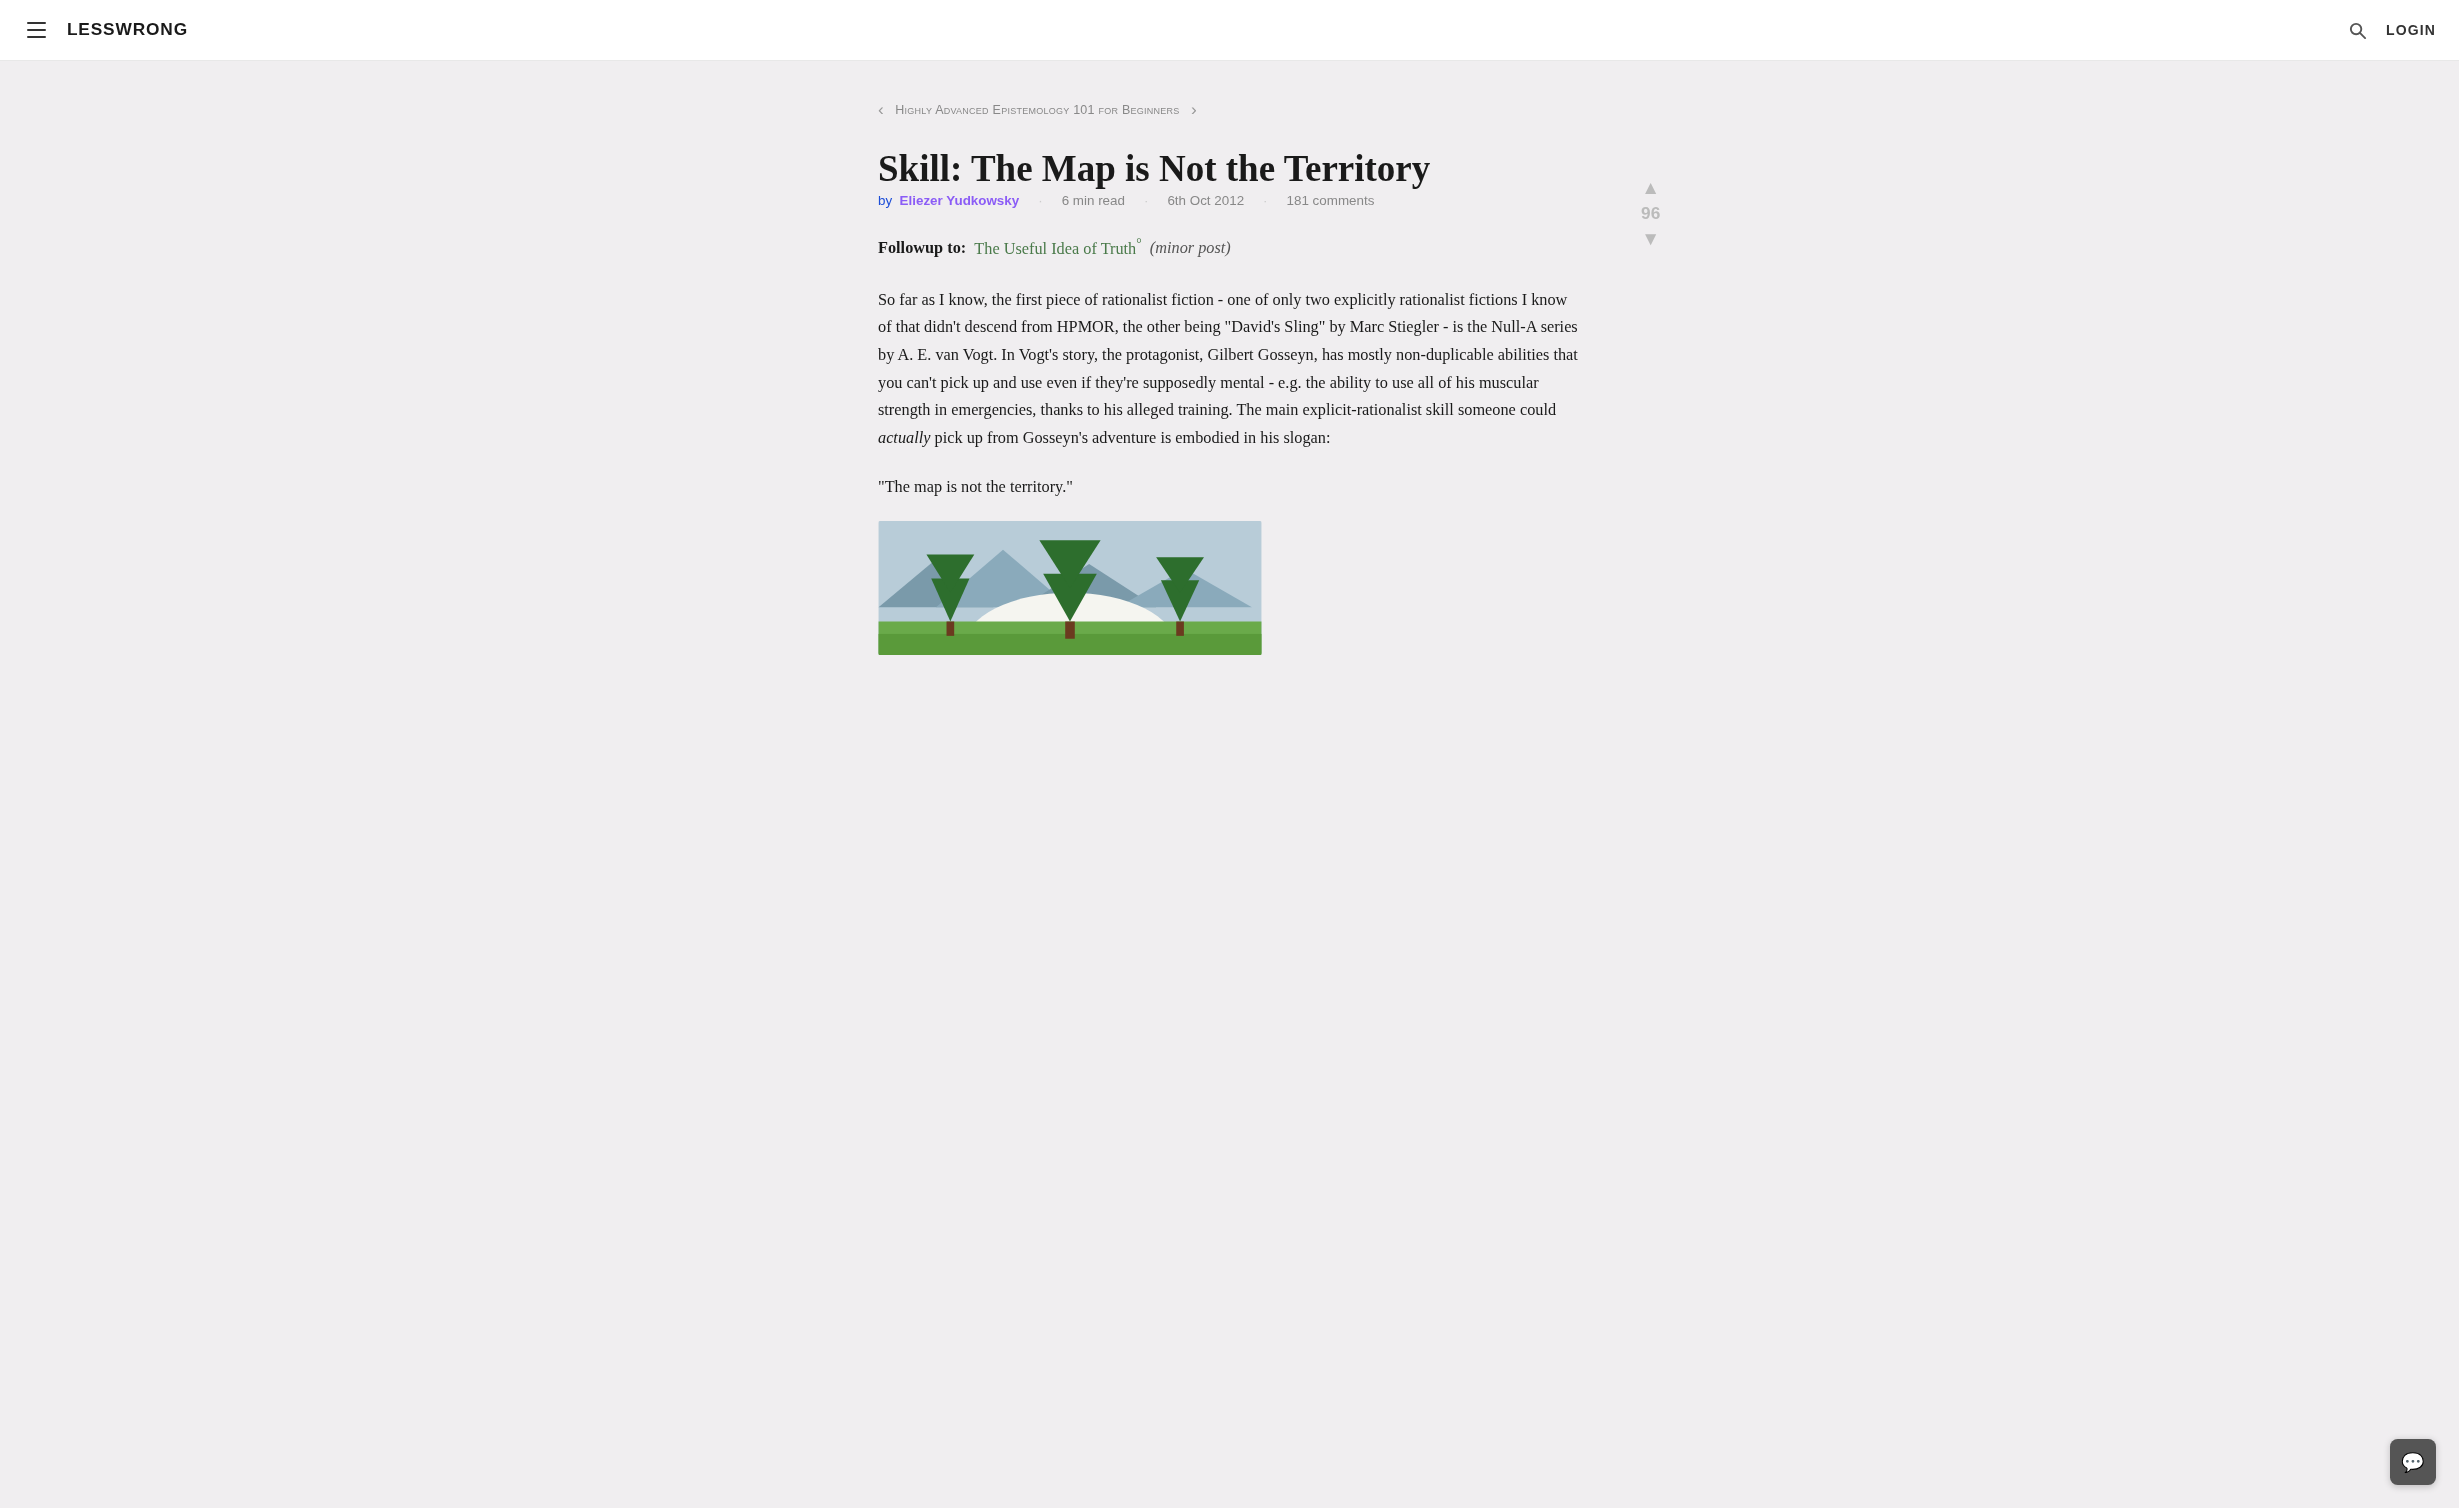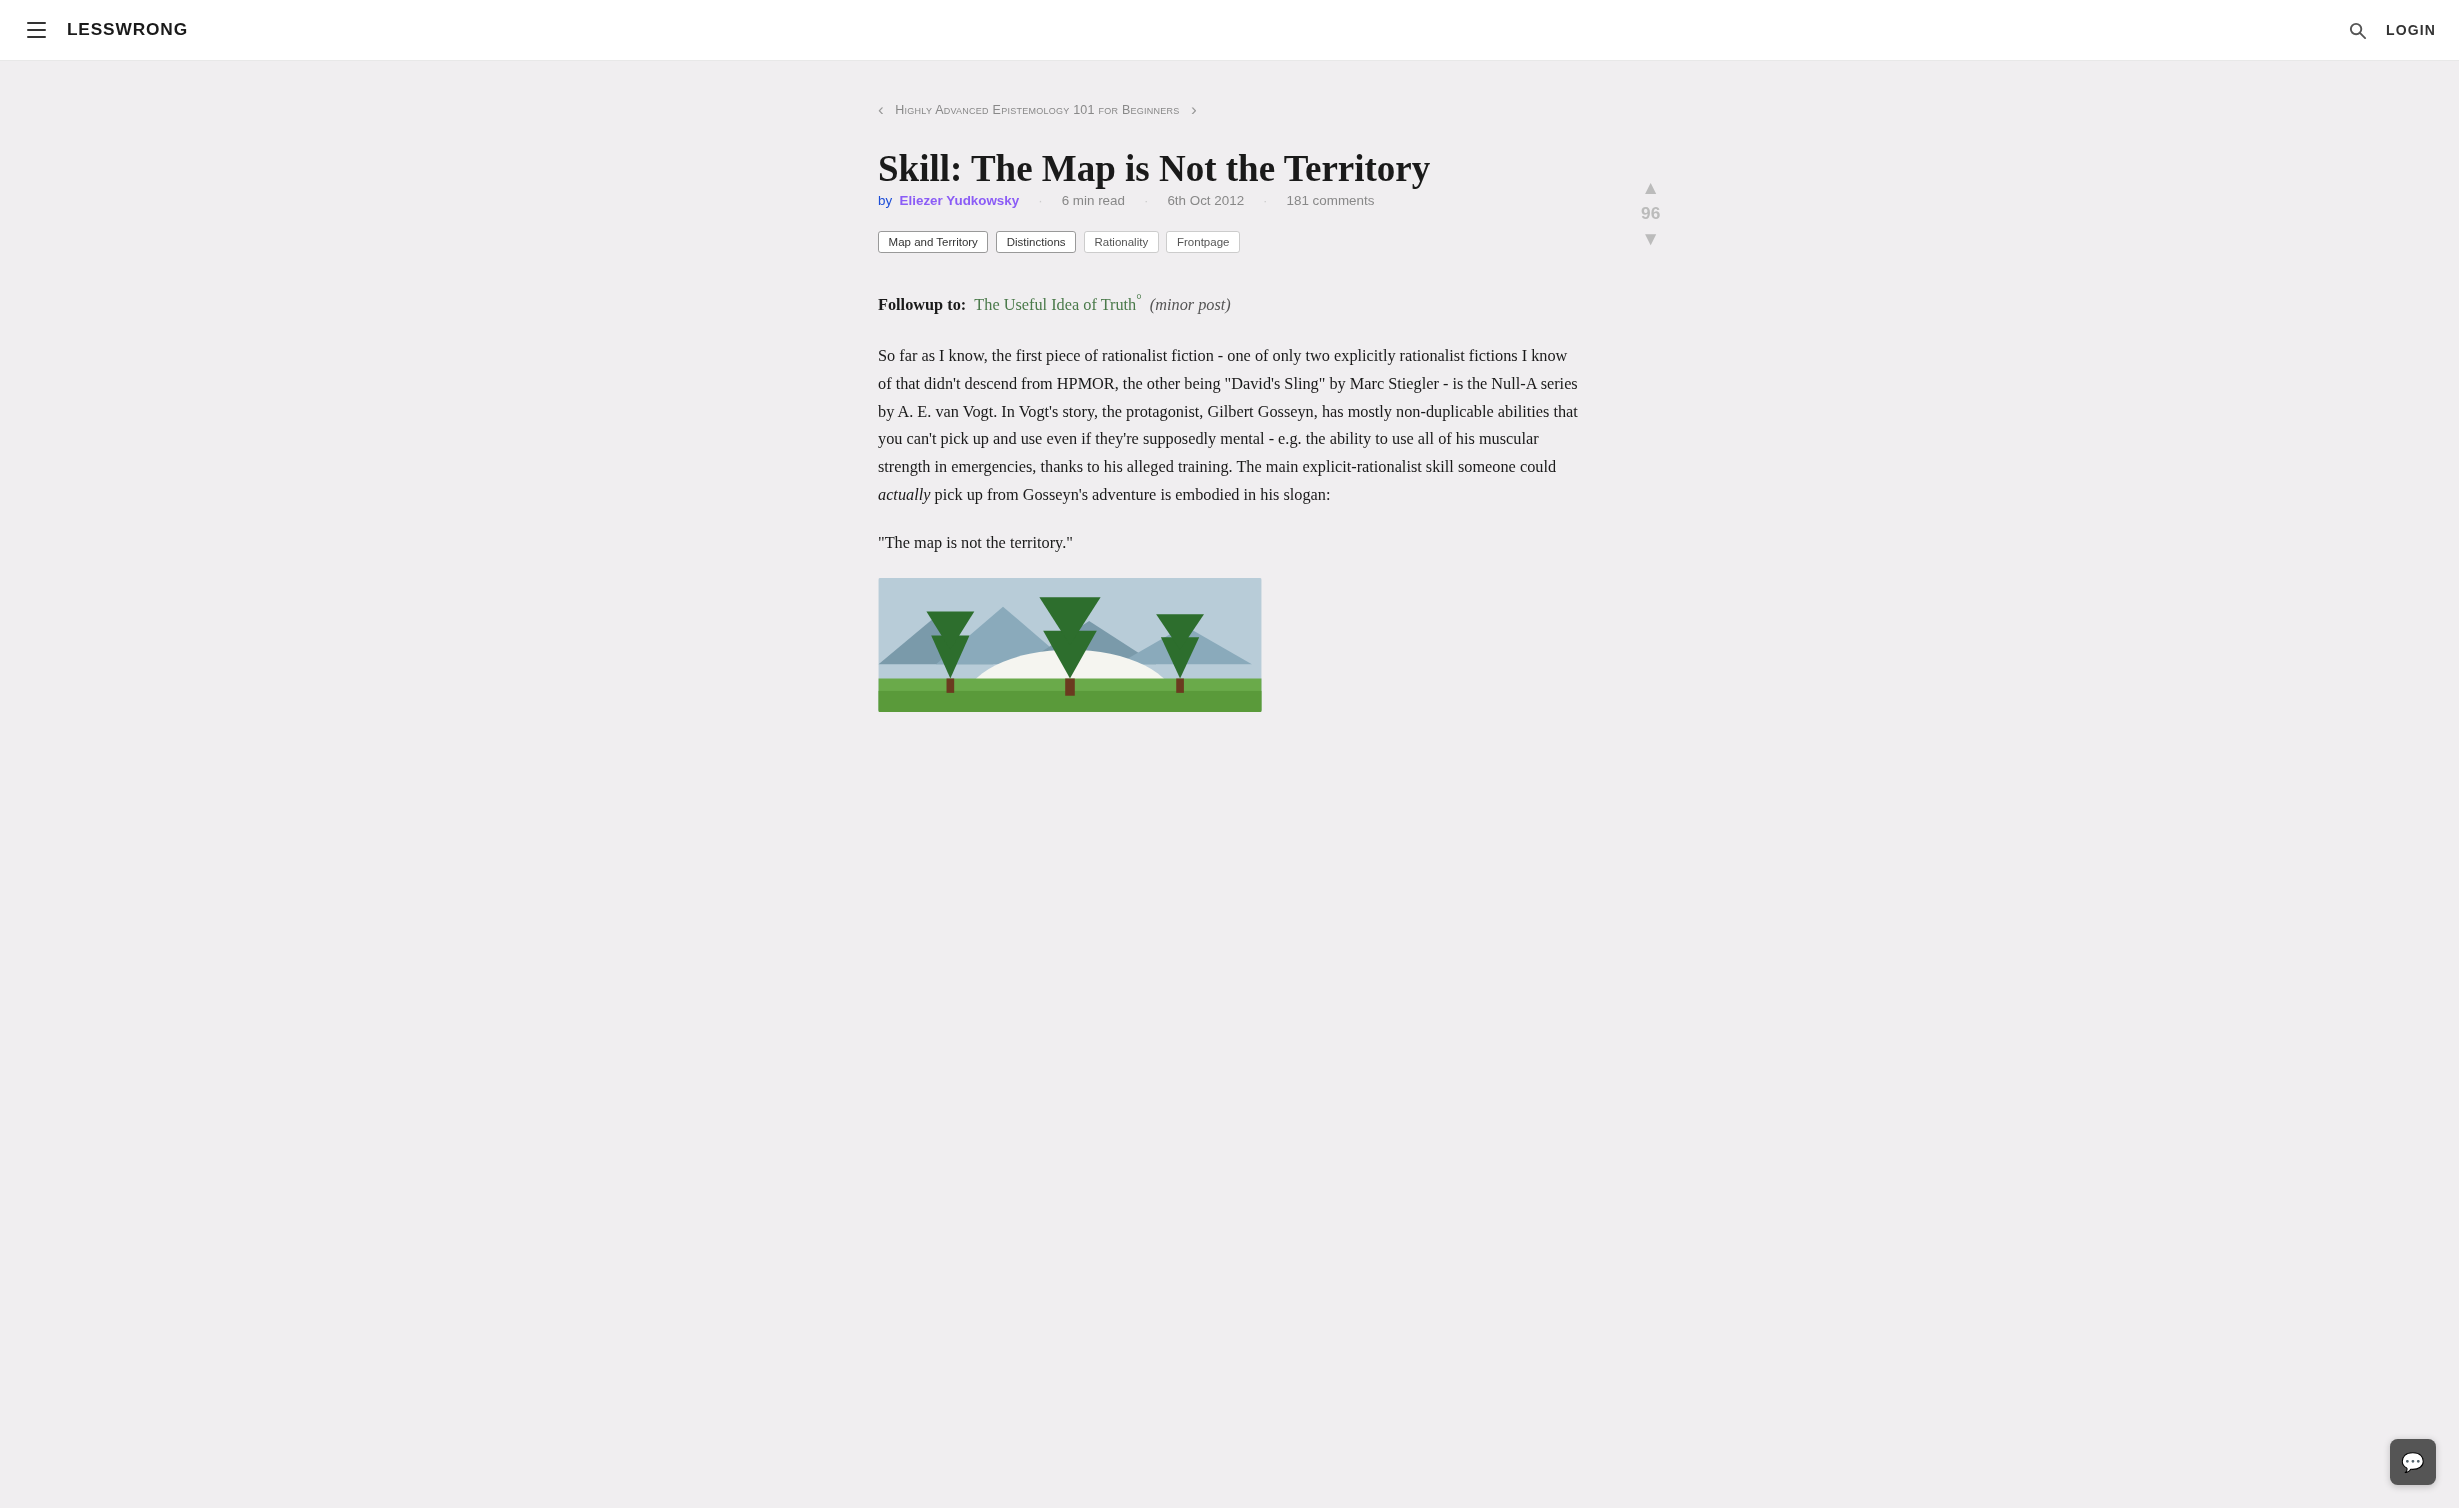--- a/index.html
+++ b/index.html
@@ -329,26 +329,20 @@
         &nbsp;<span class="article-author">Eliezer Yudkowsky</span>
       </span>
       <span class="meta-separator">·</span>
       <span>6 min read</span>
       <span class="meta-separator">·</span>
       <span>6th Oct 2012</span>
       <span class="meta-separator">·</span>
       <span>181 comments</span>
     </div>
 
-    <div class="tags-row">
-      <span class="tag">Map and Territory</span>
-      <span class="tag">Distinctions</span>
-      <span class="tag">Rationality</span>
-      <span class="tag">Frontpage</span>
-    </div>
 
     <div class="vote-widget">
       <button class="vote-arrow">▲</button>
       <span class="vote-count">96</span>
       <button class="vote-arrow">▼</button>
     </div>
 
     <div class="article-body">
 
       <p class="followup-line">

